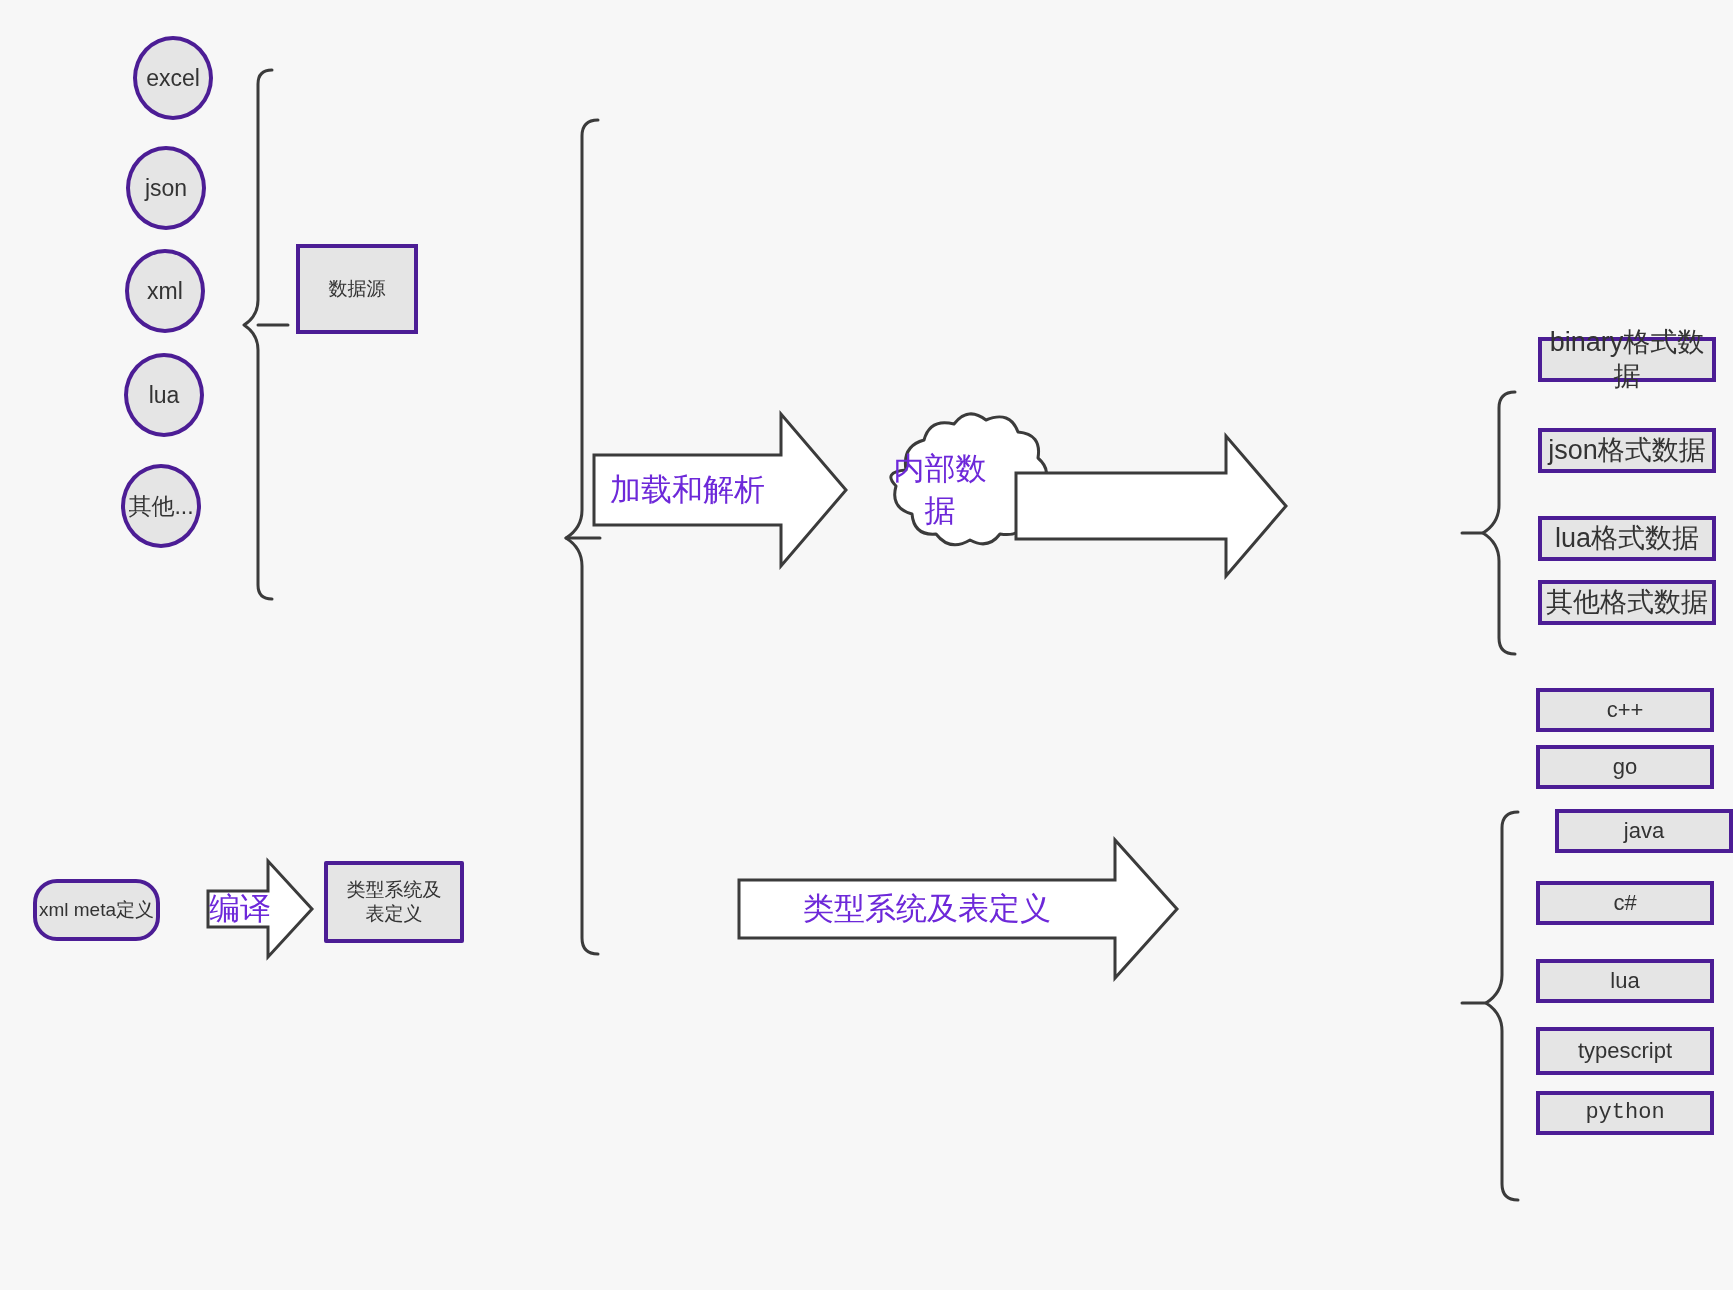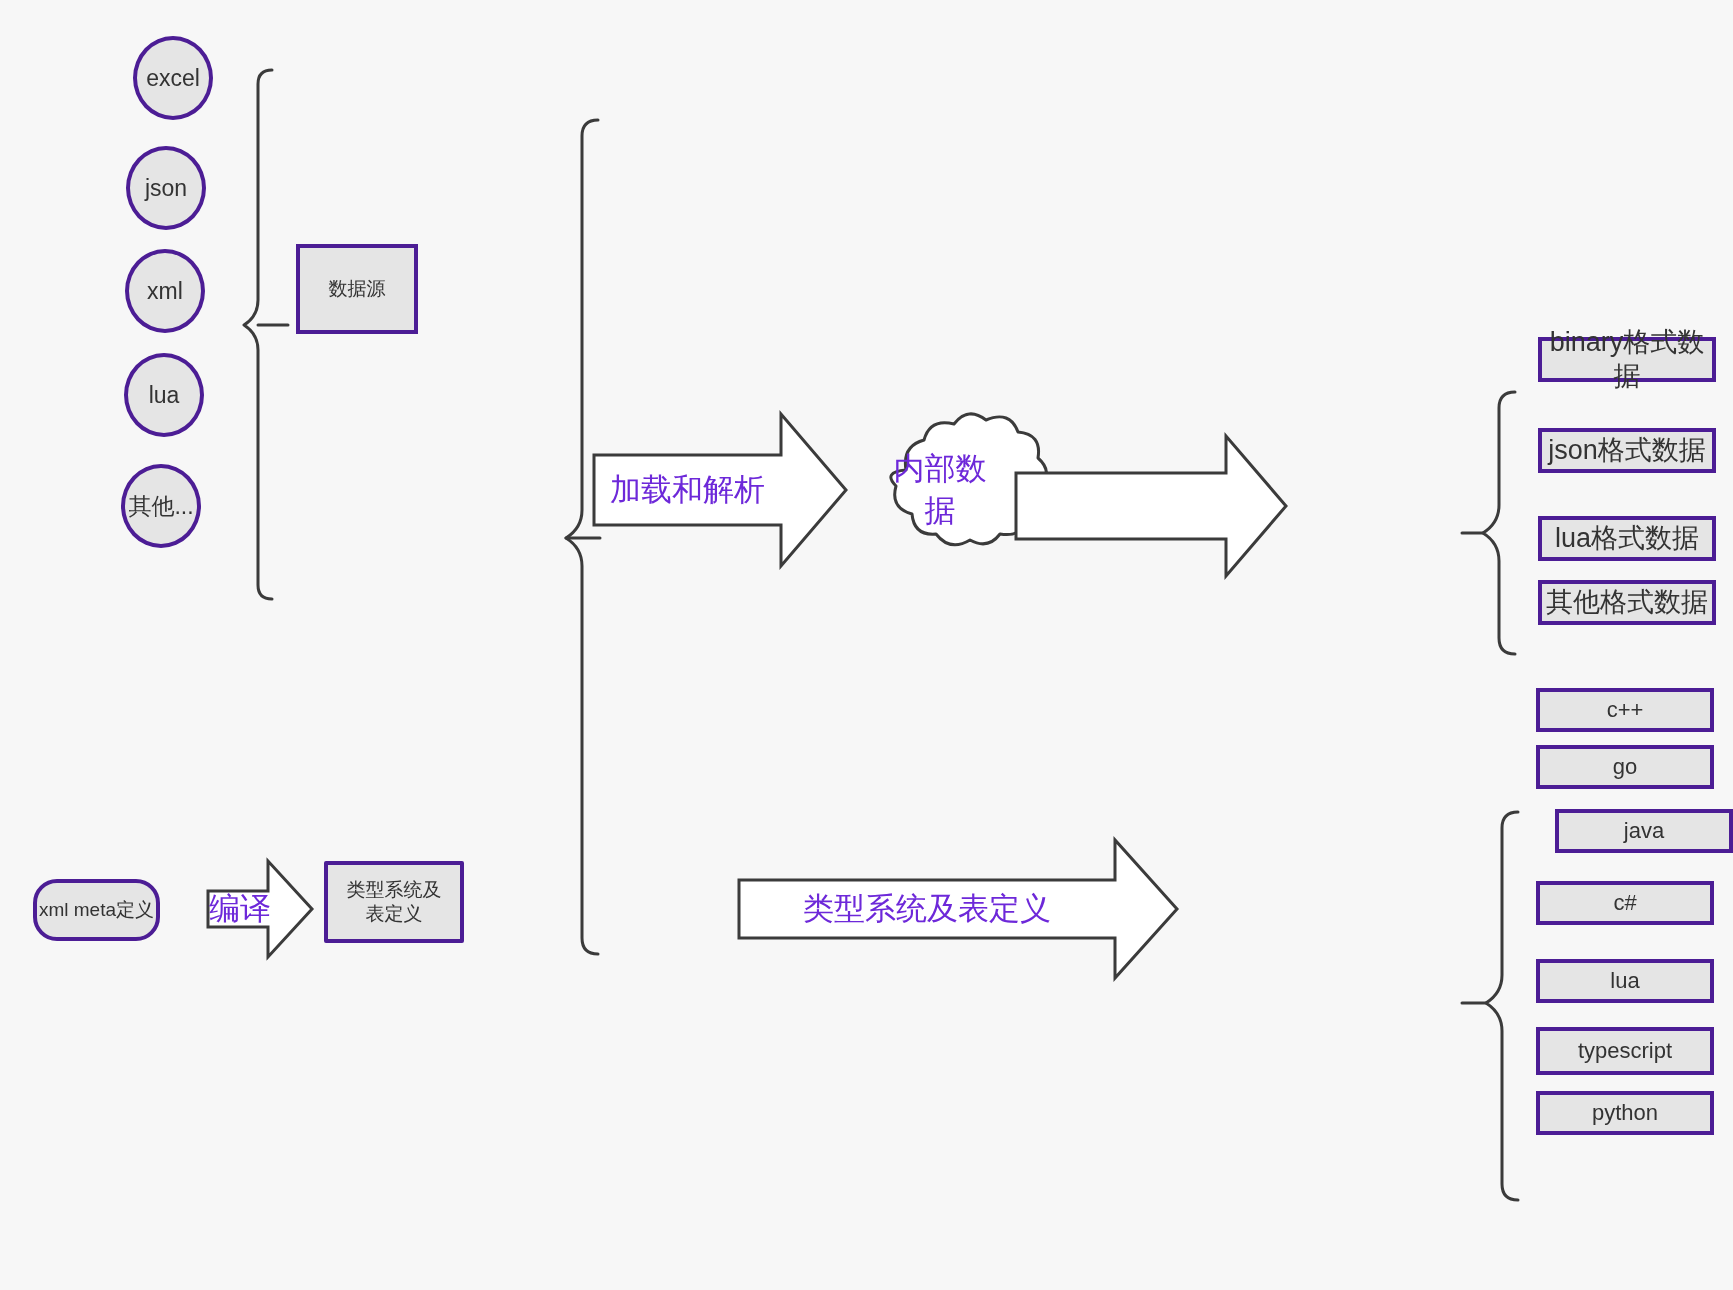--- a/index.html
+++ b/index.html
@@ -204,17 +204,17 @@
   </div>
   <div class="node rect lang-box" style="left:1536px; top:881px; width:178px; height:44px;">
     <span>c#</span>
   </div>
   <div class="node rect lang-box" style="left:1536px; top:959px; width:178px; height:44px;">
     <span>lua</span>
   </div>
   <div class="node rect lang-box" style="left:1536px; top:1027px; width:178px; height:48px;">
     <span>typescript</span>
   </div>
-  <div class="node rect lang-box" style="left:1536px; top:1091px; width:178px; height:44px;">
+  <div class="node rect lang-box" style="left:1536px; top:1091px; width:178px; height:44px;font-family:Liberation Mono, monospace;">
     <span>python</span>
   </div>
 
 </div>
 
 </body></html>

